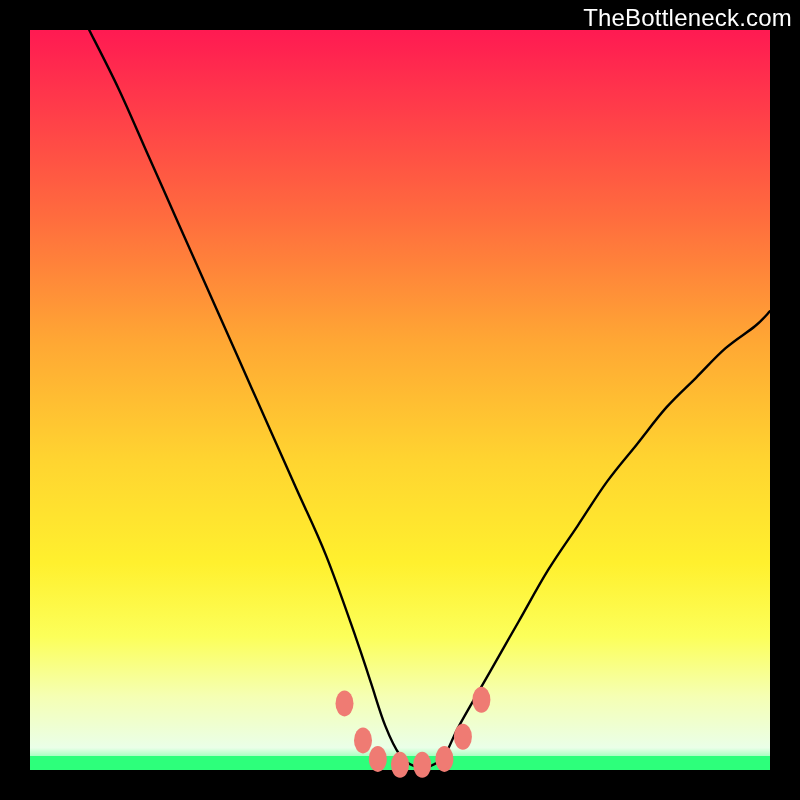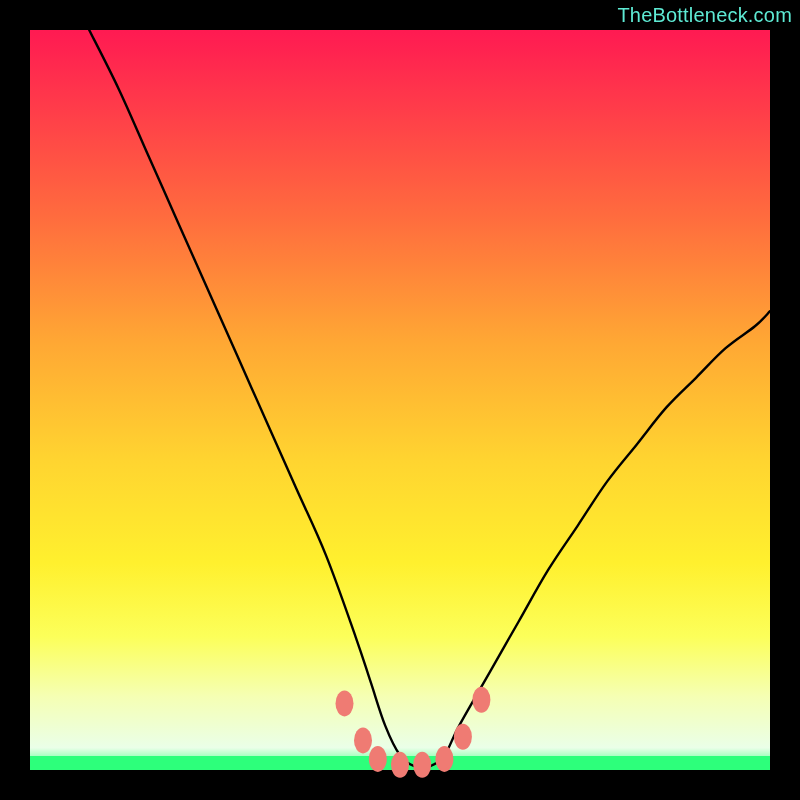--- a/index.html
+++ b/index.html
@@ -45,22 +45,22 @@
     left: 0;
     right: 0;
     bottom: 0;
     height: 14px;
     background: #2dff7b;
   }
   .watermark {
     position: absolute;
     top: 4px;
     right: 8px;
-    color: #5eead4;
-    font-size: 20px;
+    color: #ffffff;
+    font-size: 24px;
     font-weight: 400;
     letter-spacing: 0.2px;
   }
   svg.curve {
     position: absolute;
     top: 30px;
     left: 30px;
     width: 740px;
     height: 740px;
     overflow: visible;

